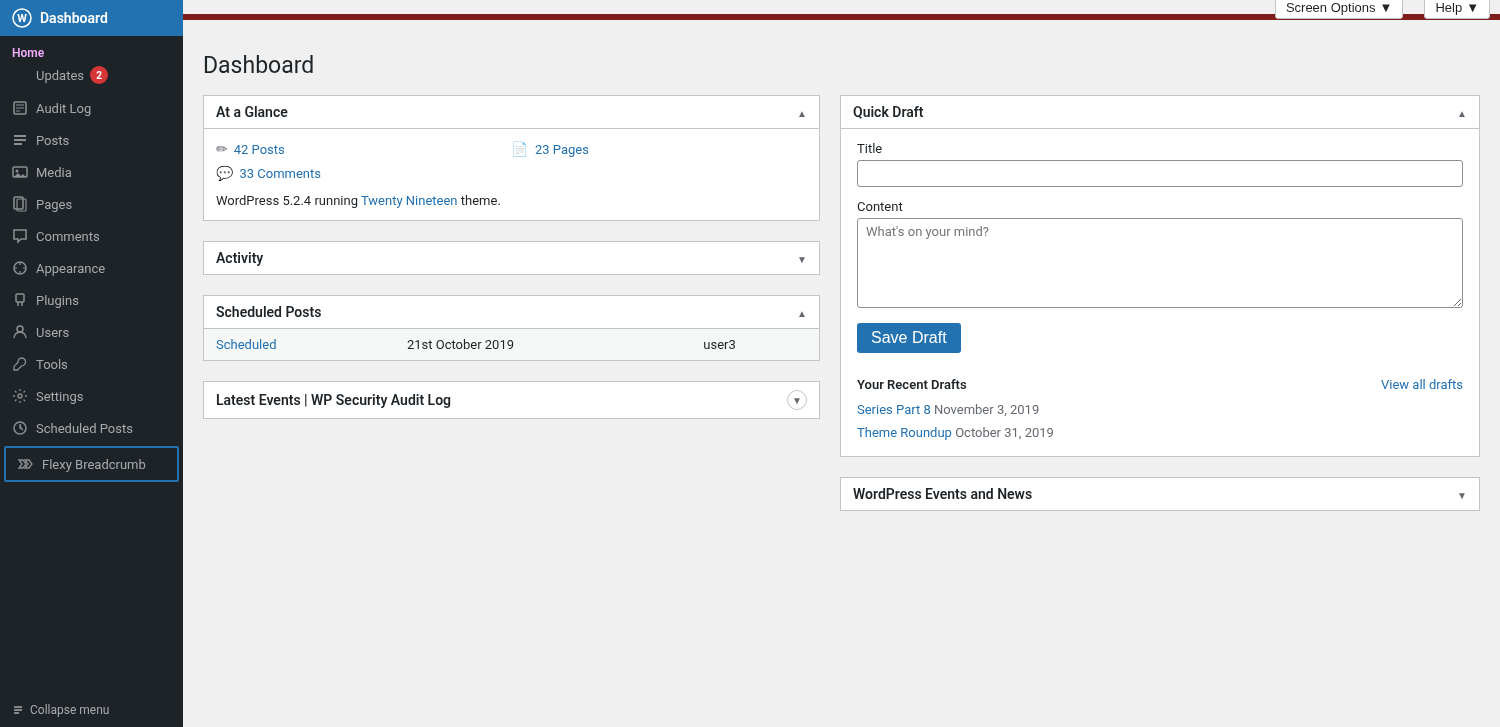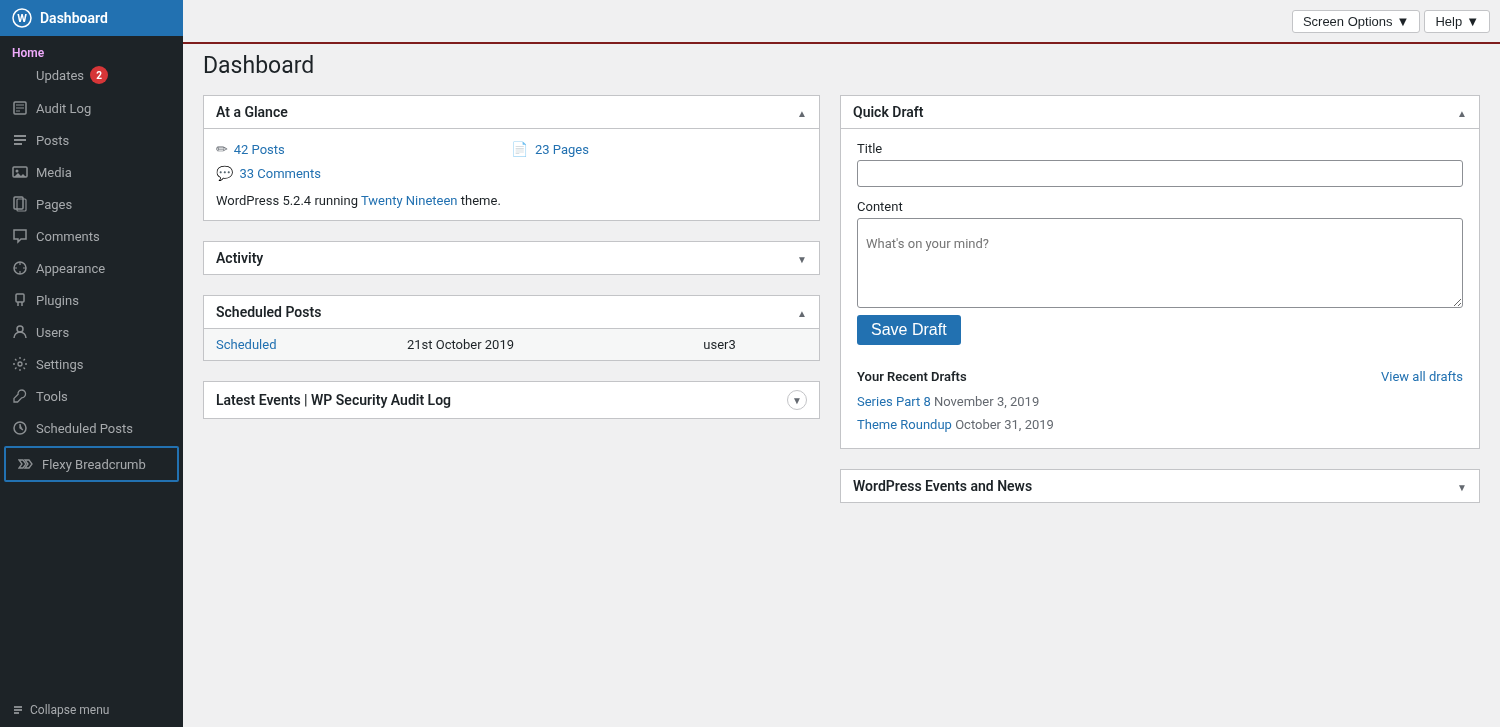--- a/index.html
+++ b/index.html
@@ -68,28 +68,28 @@
       margin: 2px 4px;
       border-radius: 2px;
     }
 
     
     #topbar {
       position: fixed;
       top: 0;
       left: 183px;
       right: 0;
-      height: 44px;
+      height: 20px;
       background: #f0f0f1;
-      border-bottom: 2px solid #7f1d1d;
+      border-bottom: 6px solid #7f1d1d;
       display: flex;
       align-items: center;
       justify-content: flex-end;
       padding: 0 10px;
-      gap: 4px;
+      gap: 21px;
       z-index: 100;
     }
     .topbar-btn {
       background: white;
       border: 1px solid #c3c4c7;
       border-radius: 3px;
       padding: 3px 10px;
       font-size: 13px;
       cursor: pointer;
       display: flex;
@@ -191,26 +191,26 @@
       border-radius: 3px;
       padding: 5px 8px;
       font-size: 13px;
       color: #1d2327;
       margin-bottom: 12px;
     }
     .form-textarea {
       width: 100%;
       border: 1px solid #8c8f94;
       border-radius: 3px;
-      padding: 17px 8px;
+      padding: 5px 8px;
       font-size: 13px;
       color: #1d2327;
       resize: vertical;
       height: 90px;
-      margin-bottom: 4px;
+      margin-bottom: 12px;
       font-family: inherit;
     }
     .save-draft-btn {
       background: #2271b1;
       color: white;
       border: none;
       border-radius: 3px;
       padding: 6px 14px;
       font-size: 16px;
       cursor: pointer;
@@ -317,31 +317,31 @@
   <div class="nav-item">
     <svg class="nav-icon" viewBox="0 0 16 16" fill="currentColor">
       <circle cx="8" cy="5" r="3" fill="none" stroke="currentColor" stroke-width="1.5"></circle>
       <path d="M2 14c0-3.3 2.7-6 6-6s6 2.7 6 6" fill="none" stroke="currentColor" stroke-width="1.5"></path>
     </svg>
     <span>Users</span>
   </div>
 
   <div class="nav-item">
     <svg class="nav-icon" viewBox="0 0 16 16" fill="currentColor">
+      <path d="M9.5 2a3.5 3.5 0 00-3.4 4.3L2 10.4 2 14l3.6 0 4.1-4.1A3.5 3.5 0 1 0 9.5 2z" fill="none" stroke="currentColor" stroke-width="1.3"></path>
+    </svg>
+    <span>Tools</span>
+  </div>
+
+  <div class="nav-item">
+    <svg class="nav-icon" viewBox="0 0 16 16" fill="currentColor">
       <circle cx="8" cy="8" r="2" fill="none" stroke="currentColor" stroke-width="1.3"></circle>
       <path d="M8 1v2M8 13v2M1 8h2M13 8h2M3.05 3.05l1.41 1.41M11.54 11.54l1.41 1.41M3.05 12.95l1.41-1.41M11.54 4.46l1.41-1.41" stroke="currentColor" stroke-width="1.3"></path>
     </svg>
     <span>Settings</span>
-  </div>
-
-  <div class="nav-item">
-    <svg class="nav-icon" viewBox="0 0 16 16" fill="currentColor">
-      <path d="M9.5 2a3.5 3.5 0 00-3.4 4.3L2 10.4 2 14l3.6 0 4.1-4.1A3.5 3.5 0 1 0 9.5 2z" fill="none" stroke="currentColor" stroke-width="1.3"></path>
-    </svg>
-    <span>Tools</span>
   </div>
 
   <div class="nav-item">
     <svg class="nav-icon" viewBox="0 0 16 16" fill="currentColor">
       <circle cx="8" cy="8" r="6" fill="none" stroke="currentColor" stroke-width="1.5"></circle>
       <path d="M8 4v4l3 2" stroke="currentColor" stroke-width="1.3"></path>
     </svg>
     <span>Scheduled Posts</span>
   </div>
 

